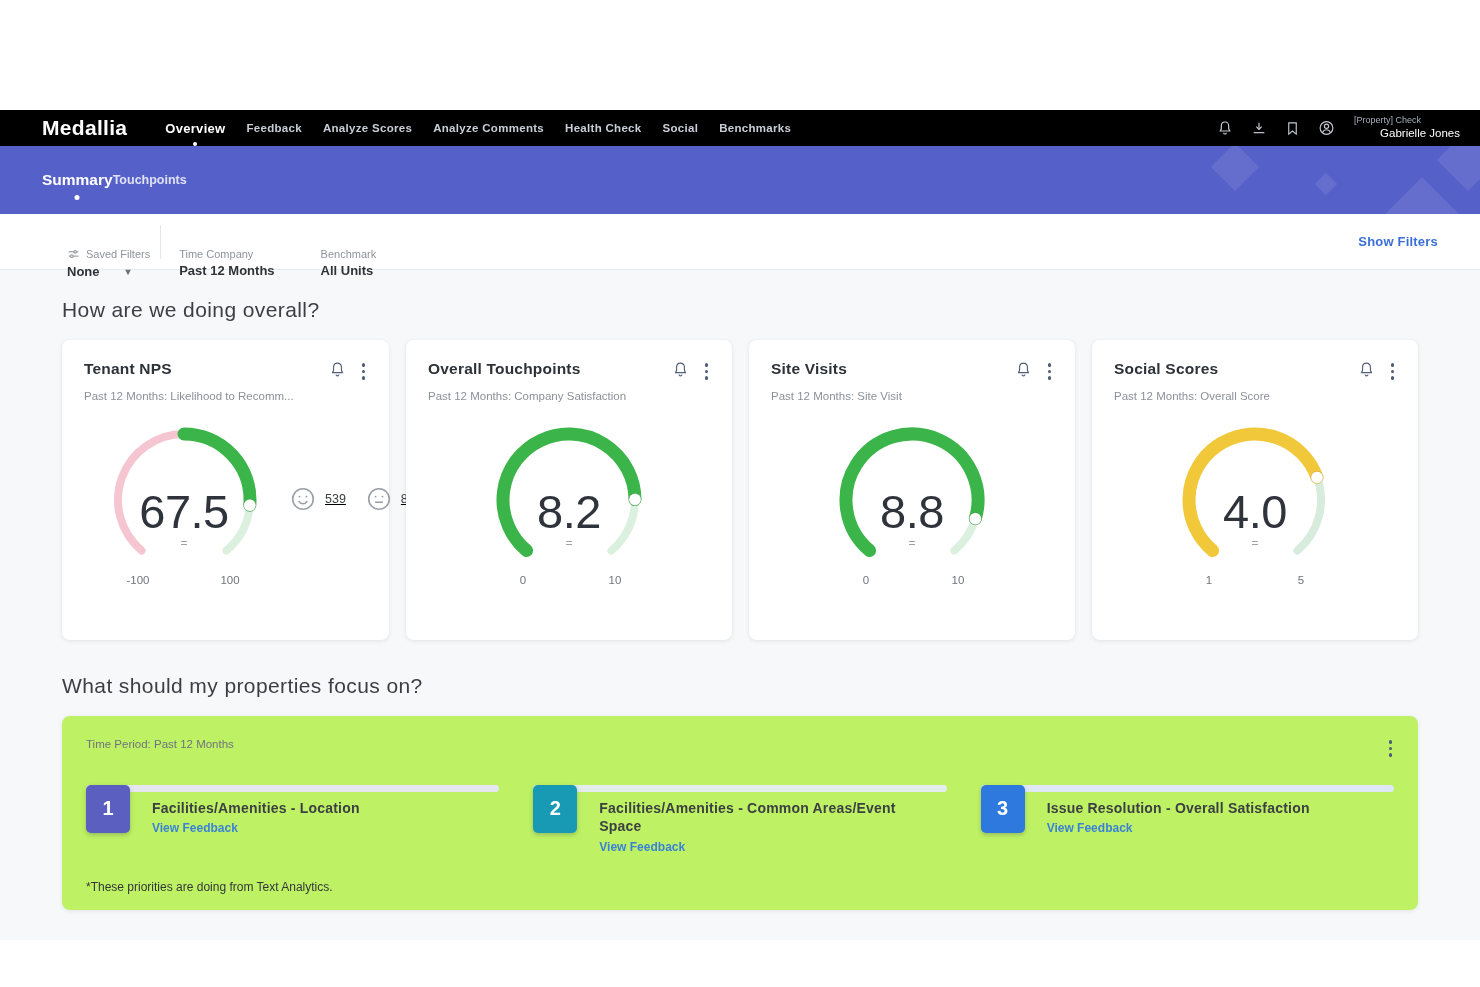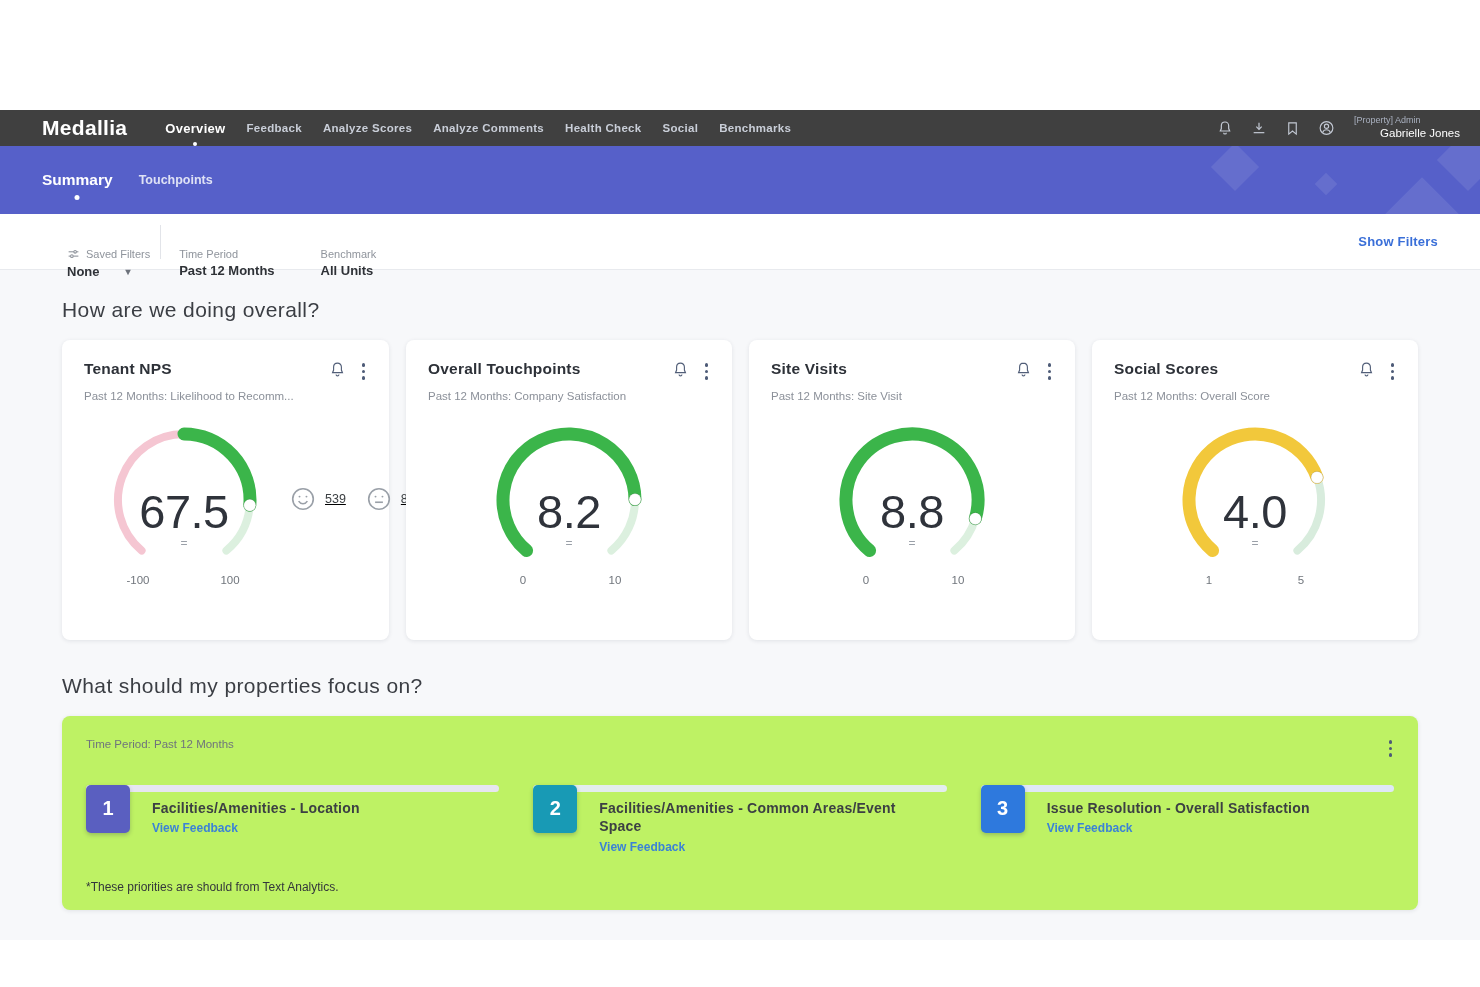--- a/index.html
+++ b/index.html
@@ -1,35 +1,35 @@
 <!DOCTYPE html>
 <html><head>
 <meta charset="utf-8">
 <style>
   * { margin:0; padding:0; box-sizing:border-box; }
   html,body { background:#ffffff; font-family:"Liberation Sans", sans-serif; }
   .stage { width:1480px; height:987px; background:#ffffff; position:relative; overflow:hidden; }
   .app { position:absolute; top:110px; left:0; width:1480px; }
 
   
-  .topnav { height:36px; background:#404040; display:flex; align-items:center; padding:0 20px 0 42px; }
+  .topnav { height:36px; background:#000000; display:flex; align-items:center; padding:0 20px 0 42px; }
   .logo { color:#ffffff; font-size:21px; font-weight:bold; letter-spacing:.3px; margin-right:38px; }
   .navitems { display:flex; align-items:center; gap:21px; flex:1; }
   .navitem { color:#c9ced8; font-size:11.5px; font-weight:600; letter-spacing:.3px; position:relative; padding:4px 0; cursor:pointer; white-space:nowrap; }
   .navitem.active { color:#ffffff; font-size:13px; font-weight:bold; }
   .navitem.active::after { content:""; position:absolute; left:50%; transform:translateX(-50%); bottom:-6px; width:4px; height:4px; border-radius:50%; background:#ffffff; }
   .navright { display:flex; align-items:center; gap:17px; }
   .navicon { width:17px; height:17px; display:flex; align-items:center; justify-content:center; cursor:pointer; }
   .navicon svg { stroke:#c3c9d4; }
   .userblock { text-align:left; line-height:1.25; margin-left:2px; cursor:pointer; }
   .userrole { color:#a9b0bf; font-size:9px; }
   .username { color:#ffffff; font-size:11.5px;margin-left:26px; }
 
   
-  .subnav { height:68px; background:#5660c9; position:relative; overflow:hidden; display:flex; align-items:center; padding:0 42px; gap:26px; }
+  .subnav { height:68px; background:#5660c9; position:relative; overflow:hidden; display:flex; align-items:center; padding:0 42px; }
   .diamond { position:absolute; background:rgba(255,255,255,.09); transform:rotate(45deg); }
   .subtab { position:relative; color:#dfe2f5; font-size:12.5px; font-weight:600; cursor:pointer; z-index:2; }
   .subtab.active { color:#ffffff; font-size:15.5px; font-weight:bold; }
   .subtab.active::after { content:""; position:absolute; left:50%; transform:translateX(-50%); bottom:-11px; width:5px; height:5px; border-radius:50%; background:#ffffff; }
 
   
   .filterbar { height:56px; background:#ffffff; border-bottom:1px solid #e8eaee; display:flex; align-items:center; padding:0 42px 0 67px; }
   .fgroup { display:flex; flex-direction:column; justify-content:center; gap:3px;margin-top:43px; }
   .flabel { font-size:11px; color:#8f949c; display:flex; align-items:center; gap:6px; }
   .fvalue { font-size:13px; color:#2f3237; font-weight:600; display:flex; align-items:center; gap:26px; }
@@ -116,21 +116,21 @@
             </svg>
       </span>
       <span class="navicon">
         <svg width="18" height="18" viewBox="0 0 24 24" fill="none" stroke-width="1.6">
               <circle cx="12" cy="12" r="9"></circle>
               <circle cx="12" cy="9.5" r="3"></circle>
               <path d="M6.5 18.5c1-2.8 3.1-4 5.5-4s4.5 1.2 5.5 4"></path>
             </svg>
       </span>
       <div class="userblock">
-        <div class="userrole">[Property] Admin</div>
+        <div class="userrole">[Property] Check</div>
         <div class="username">Gabrielle Jones</div>
       </div>
     </div>
   </div>
 
   <div class="subnav">
     <div class="diamond" style="width:34px;height:34px;left:1218px;top:4px;"></div>
     <div class="diamond" style="width:16px;height:16px;left:1318px;top:30px;"></div>
     <div class="diamond" style="width:52px;height:52px;left:1396px;top:42px;"></div>
     <div class="diamond" style="width:44px;height:44px;left:1446px;top:-8px;"></div>
@@ -149,21 +149,21 @@
             </svg>
         <span>Saved Filters</span>
       </div>
       <div class="fvalue">
         <span>None</span>
         <span class="chev">▾</span>
       </div>
     </div>
     <div class="fdivider"></div>
     <div class="fgroup">
-      <div class="flabel">Time Period</div>
+      <div class="flabel">Time Company</div>
       <div class="fvalue">Past 12 Months</div>
     </div>
     <div class="fgap"></div>
     <div class="fgroup">
       <div class="flabel">Benchmark</div>
       <div class="fvalue">All Units</div>
     </div>
     <div class="showfilters">Show Filters</div>
   </div>
 
@@ -366,18 +366,18 @@
           <div class="priotrack" style="background:#dfe8f7;"></div>
           <div class="prioinner">
             <div class="rankbox" style="background:#2e79dd;">3</div>
             <div class="priotext">
               <div class="priotitle">Issue Resolution - Overall Satisfaction</div>
               <div class="priolink">View Feedback</div>
             </div>
           </div>
         </div>
       </div>
-      <div class="footnote">*These priorities are should from Text Analytics.</div>
+      <div class="footnote">*These priorities are doing from Text Analytics.</div>
     </div>
   </div>
 
 </div>
 </div>
 
 </body></html>

